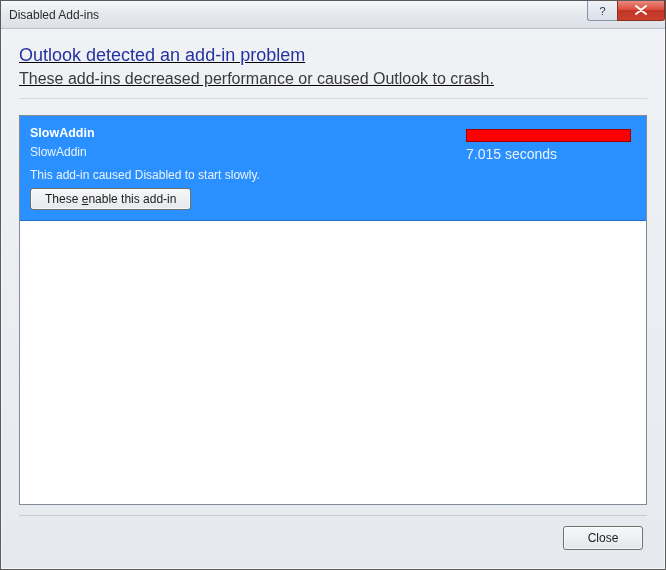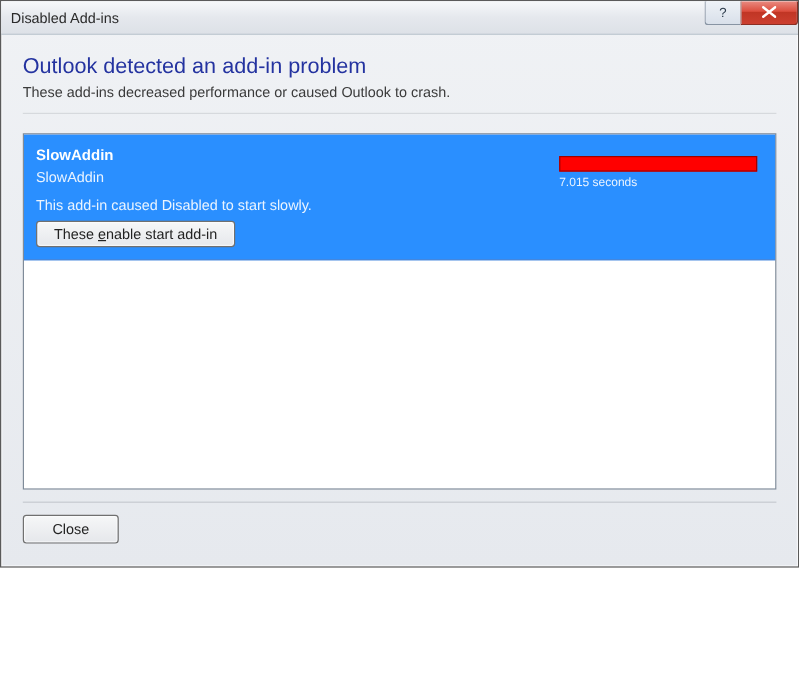--- a/index.html
+++ b/index.html
@@ -7,21 +7,21 @@
   body {
     font-family: "Segoe UI", Tahoma, sans-serif;
     font-size: 12px;
     background: #fff;
     width: 666px;
     height: 570px;
     overflow: hidden;
   }
   .window {
     width: 666px;
-    height: 473px;
+    height: 570px;
     border: 1px solid #5a5a5a;
     background: linear-gradient(to bottom, #f0f2f5 0%, #e6e9ee 100%);
     display: flex;
     flex-direction: column;
     box-shadow: inset 0 0 0 1px rgba(255,255,255,.6);
   }
   .titlebar {
     height: 28px;
     background: linear-gradient(to bottom, #f6f8fa 0%, #e5e8ed 50%, #dde1e7 100%);
     border-bottom: 1px solid #b9c2cc;
@@ -72,27 +72,28 @@
     padding: 14px 18px 10px 18px;
   }
   .heading {
     color: #2433a0;
     font-size: 18px;
     font-weight: 400;
     margin: 2px 0 4px 0;
   }
   .subheading {
     color: #3a3a3a;
-    font-size: 12px;
+    font-size: 16px;
     margin-bottom: 2px;
     padding-bottom: 8px;
   }
   .heading-wrap {
     border-bottom: 1px solid #d6d9dd;
     margin-bottom: 16px;
+    text-decoration: underline;
   }
   .list-box {
     flex: 1;
     border: 1px solid #7f8b99;
     background: #fff;
     overflow: hidden;
     position:relative;
   }
   .addin-item {
     background: #1e90ff;
@@ -121,21 +122,21 @@
   }
   .bar {
     width: 165px;
     height: 13px;
     background: #ff0000;
     border:1px solid #a00000;
     margin-top:2px;
     margin-bottom:4px;
   }
   .seconds {
-    font-size:10px;
+    font-size:14px;
     color:#e9f3ff;
   }
   .addin-msg {
     font-size:12px;
     margin-top:6px;
     margin-bottom:6px;
     color:#eaf4ff;
   }
   .enable-btn {
     display:inline-block;
@@ -146,20 +147,21 @@
     border:1px solid #707070;
     border-radius:3px;
     box-shadow: 0 0 0 1px rgba(255,255,255,.6) inset;
   }
   .enable-btn .u { text-decoration: underline; }
   .footer {
     height: 44px;
     border-top: 1px solid #c6cad0;
     display:flex;
     align-items:center;
+    justify-content:flex-end;
     padding-right:4px;
     margin-top:10px;
   }
   .close-btn {
     width: 80px;
     padding: 4px 0;
     font-size:12px;
     color:#222;
     background: linear-gradient(to bottom,#f6f7f8,#e5e7eb);
     border:1px solid #707070;
@@ -203,21 +205,21 @@
             <div class="addin-name">SlowAddin</div>
             <div class="addin-sub">SlowAddin</div>
           </div>
           <div class="addin-right">
             <div class="bar"></div>
             <div class="seconds">7.015 seconds</div>
           </div>
         </div>
         <div class="addin-msg">This add-in caused Disabled to start slowly.</div>
         <div class="enable-btn">
-          <span>These </span><span class="u">e</span><span>nable start add-in</span>
+          <span>These </span><span class="u">e</span><span>nable this add-in</span>
         </div>
       </div>
     </div>
 
     <div class="footer">
       <div class="close-btn">Close</div>
     </div>
 
   </div>
 </div>

